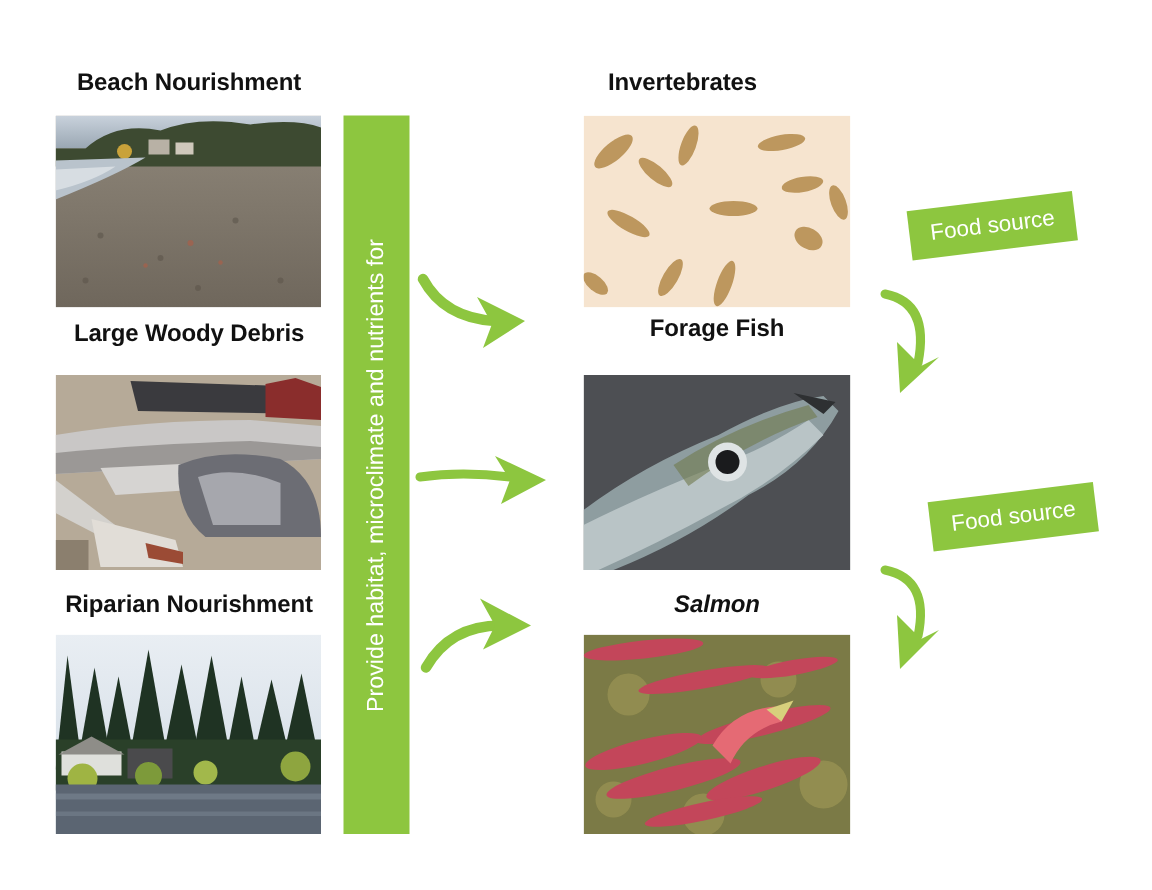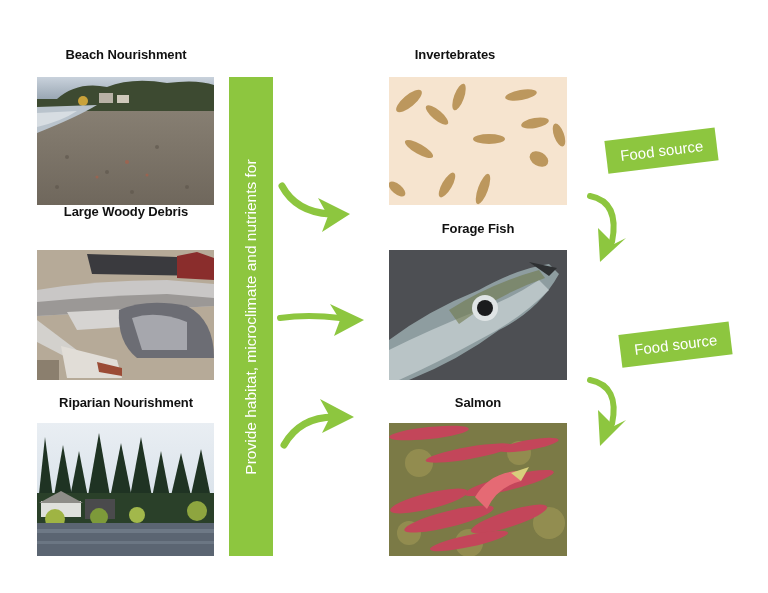--- a/index.html
+++ b/index.html
@@ -1,19 +1,19 @@
 <!DOCTYPE html>
 <html><head>
 <meta charset="utf-8">
 <style>
   html, body { margin:0; padding:0; background:#ffffff; }
   body { width:768px; height:593px; position:relative; overflow:hidden;
          font-family:"Liberation Sans", "DejaVu Sans", sans-serif; }
   .label { position:absolute; width:178px; text-align:center; font-weight:bold;
-           font-size:13px; color:#111111; letter-spacing:-0.1px; }
+           font-size:16px; color:#111111; letter-spacing:-0.1px; }
   .photo { position:absolute; width:177px; overflow:hidden; }
   .bar { position:absolute; left:229px; top:77px; width:44px; height:479px; background:#8dc63f; }
   .bar-text { position:absolute; left:50%; top:50%; transform:translate(-50%,-50%) rotate(-90deg);
               white-space:nowrap; color:#ffffff; font-size:15.5px; }
   .tag { position:absolute; background:#8dc63f; color:#ffffff; font-size:15px;
          padding:8px 14px; transform:rotate(-7deg); white-space:nowrap; }
   svg.arrow { position:absolute; overflow:visible; }
 </style>
 </head>
 <body>
@@ -48,21 +48,21 @@
         <circle cx="20" cy="110" r="2"></circle>
     </g>
     <g fill="#a8604a" opacity="0.7">
         <circle cx="90" cy="85" r="2"></circle>
         <circle cx="60" cy="100" r="1.5"></circle>
         <circle cx="110" cy="98" r="1.5"></circle>
       </g>
   </svg>
 </div>
 
-<div class="label" style="left:37px;top:204px;">Large Woody Debris</div>
+<div class="label" style="left:37px;top:214px;">Large Woody Debris</div>
 <div class="photo" style="left:37px;top:250px;height:130px;">
   <svg width="177" height="130" viewBox="0 0 177 130">
     <rect width="177" height="130" fill="#b6aa98"></rect>
     <path d="M50 4 L170 8 L170 26 L55 24 Z" fill="#3a3a3e"></path>
     <path d="M0 40 Q60 30 130 30 L177 34 L177 56 L0 66 Z" fill="#c9c7c6"></path>
     <path d="M0 52 Q60 46 130 44 L177 48 L177 56 L0 66 Z" fill="#9b9896"></path>
     <path d="M30 62 L150 56 L160 72 L40 80 Z" fill="#d6d4d2"></path>
     <path d="M140 6 L160 2 L177 8 L177 30 L140 28 Z" fill="#8a2d2c"></path>
     <path d="M82 60 Q110 48 150 56 Q177 70 177 108 L100 108 Q80 92 82 60 Z" fill="#6c6d74"></path>
     <path d="M95 68 Q120 60 150 72 L150 100 L105 100 Z" fill="#a6a7ad"></path>
@@ -139,35 +139,35 @@
       <ellipse cx="100" cy="62" rx="16" ry="5"></ellipse>
       <ellipse cx="150" cy="82" rx="10" ry="7" transform="rotate(30 150 82)"></ellipse>
       <ellipse cx="58" cy="108" rx="14" ry="5" transform="rotate(-60 58 108)"></ellipse>
       <ellipse cx="94" cy="112" rx="16" ry="5" transform="rotate(-70 94 112)"></ellipse>
       <ellipse cx="170" cy="58" rx="12" ry="5" transform="rotate(70 170 58)"></ellipse>
       <ellipse cx="8" cy="112" rx="10" ry="5" transform="rotate(40 8 112)"></ellipse>
     </g>
   </svg>
 </div>
 
-<div class="label" style="left:389px;top:221px;">Forage Fish</div>
+<div class="label" style="left:389px;top:211px;">Forage Fish</div>
 <div class="photo" style="left:389px;top:250px;height:130px;width:178px;">
   <svg width="178" height="130" viewBox="0 0 178 130">
     <rect width="178" height="130" fill="#55575b"></rect>
     <rect width="178" height="130" fill="#3c3e42" opacity="0.3"></rect>
     <path d="M0 90 Q40 60 90 40 Q130 18 160 14 L170 24 Q150 60 110 80 Q70 110 20 130 L0 130 Z" fill="#8e9da0"></path>
     <path d="M0 100 Q40 80 90 60 Q120 50 150 30 L160 40 Q130 70 90 90 Q50 112 10 130 L0 130 Z" fill="#b9c4c6"></path>
     <path d="M60 60 Q100 34 150 20 L156 28 Q110 44 70 74 Z" fill="#6f7a4d" opacity="0.6"></path>
     <circle cx="96" cy="58" r="13" fill="#dfe4e5"></circle>
       <circle cx="96" cy="58" r="8" fill="#1a1b1d"></circle>
     <path d="M140 12 L168 18 L160 26 Z" fill="#2e3032"></path>
   </svg>
 </div>
 
-<div class="label" style="left:389px;top:395px;">Salmon</div>
+<div class="label" style="left:389px;top:395px;font-style:italic;">Salmon</div>
 <div class="photo" style="left:389px;top:423px;height:133px;width:178px;">
   <svg width="178" height="133" viewBox="0 0 178 133">
     <rect width="178" height="133" fill="#7b7a46"></rect>
     <g fill="#9c9554" opacity="0.7">
         <circle cx="30" cy="40" r="14"></circle>
         <circle cx="130" cy="30" r="12"></circle>
         <circle cx="160" cy="100" r="16"></circle>
         <circle cx="80" cy="120" r="14"></circle>
         <circle cx="20" cy="110" r="12"></circle>
       </g>

